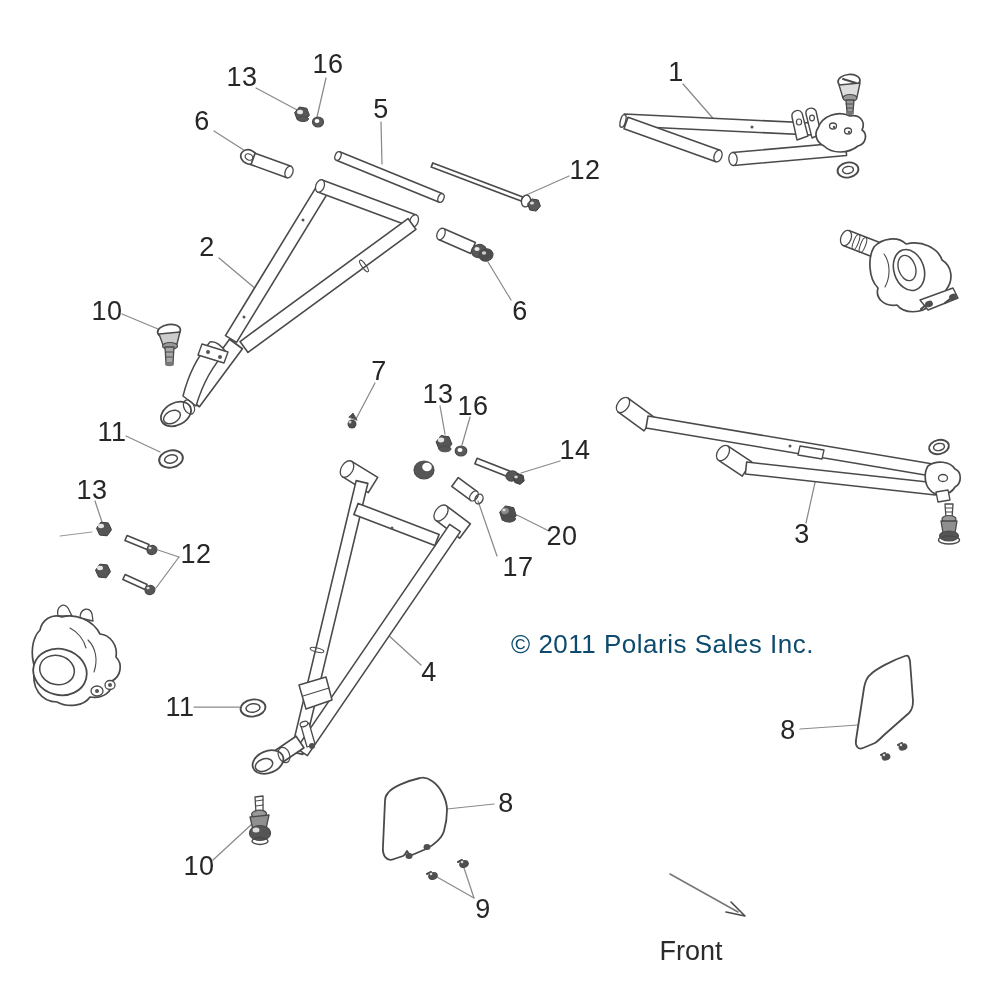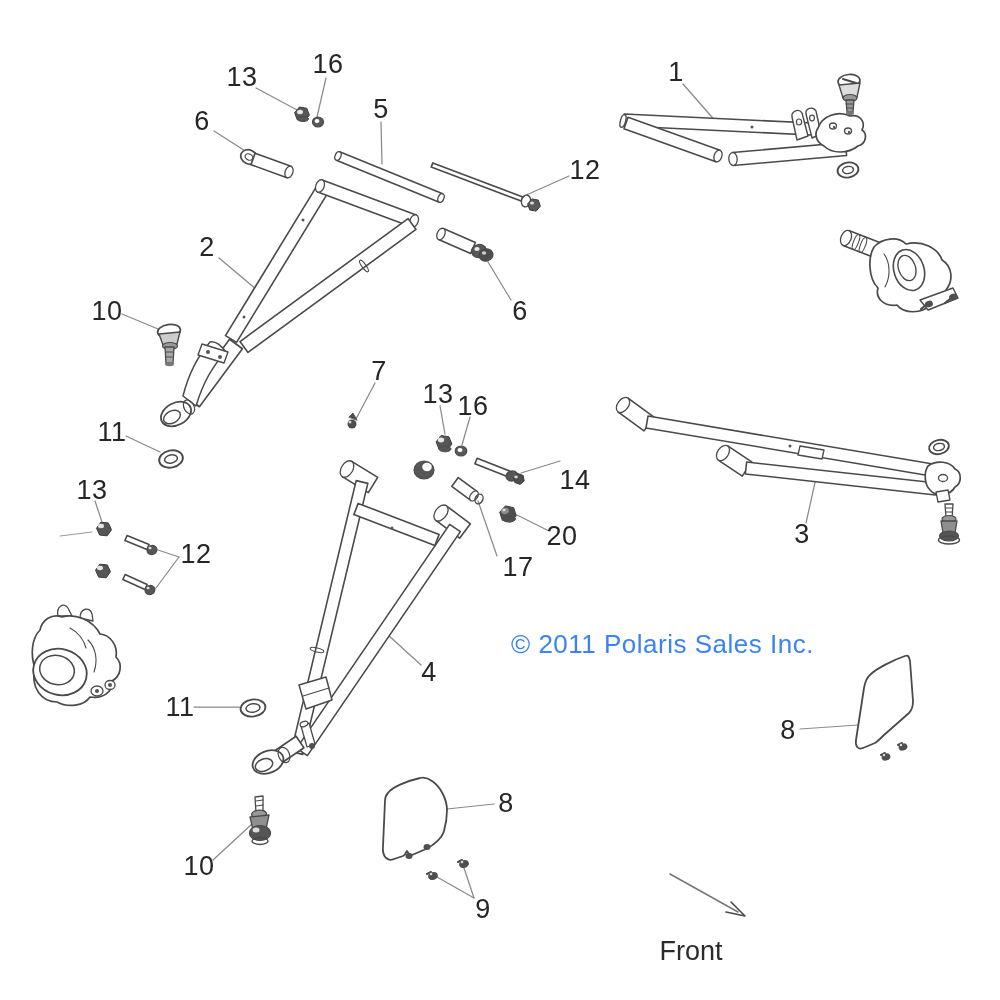--- a/index.html
+++ b/index.html
@@ -1,21 +1,21 @@
 <!DOCTYPE html>
 <html><head>
 <meta charset="utf-8">
 <style>
   html,body{margin:0;padding:0;background:#fff;}
   .stage{position:relative;width:976px;height:1000px;background:#fff;overflow:hidden;
          font-family:"Liberation Sans", sans-serif;}
   .stage svg{position:absolute;left:0;top:0;}
   .co{position:absolute;transform:translate(-50%,-50%);font-size:27px;color:#262626;
       white-space:nowrap;letter-spacing:0.5px;}
-  .copyright{position:absolute;left:511px;top:629px;font-size:26px;color:#3b82f6;
+  .copyright{position:absolute;left:511px;top:629px;font-size:26px;color:#0c4a6e;
       letter-spacing:0.5px;white-space:nowrap;}
   .front{position:absolute;left:691px;top:919px;transform:translate(-50%,-50%);
       font-size:27px;color:#2b2b2b;white-space:nowrap;margin-top:32px;}
 </style>
 </head>
 <body>
 
 <div class="stage">
   <svg id="art" width="1000" height="1000" viewBox="0 0 1000 1000">
       <g>
@@ -317,21 +317,21 @@
   <span class="co" style="left:381px;top:109px">5</span>
   <span class="co" style="left:676px;top:72px">1</span>
   <span class="co" style="left:585px;top:170px">12</span>
   <span class="co" style="left:207px;top:247px">2</span>
   <span class="co" style="left:520px;top:311px">6</span>
   <span class="co" style="left:107px;top:311px">10</span>
   <span class="co" style="left:112px;top:432px">11</span>
   <span class="co" style="left:379px;top:371px">7</span>
   <span class="co" style="left:438px;top:394px">13</span>
   <span class="co" style="left:473px;top:406px">16</span>
-  <span class="co" style="left:575px;top:480px">14</span>
+  <span class="co" style="left:575px;top:450px">14</span>
   <span class="co" style="left:562px;top:536px">20</span>
   <span class="co" style="left:518px;top:567px">17</span>
   <span class="co" style="left:802px;top:534px">3</span>
   <span class="co" style="left:92px;top:490px">13</span>
   <span class="co" style="left:196px;top:554px">12</span>
   <span class="co" style="left:180px;top:707px">11</span>
   <span class="co" style="left:429px;top:672px">4</span>
   <span class="co" style="left:788px;top:730px">8</span>
   <span class="co" style="left:506px;top:803px">8</span>
   <span class="co" style="left:199px;top:866px">10</span>

